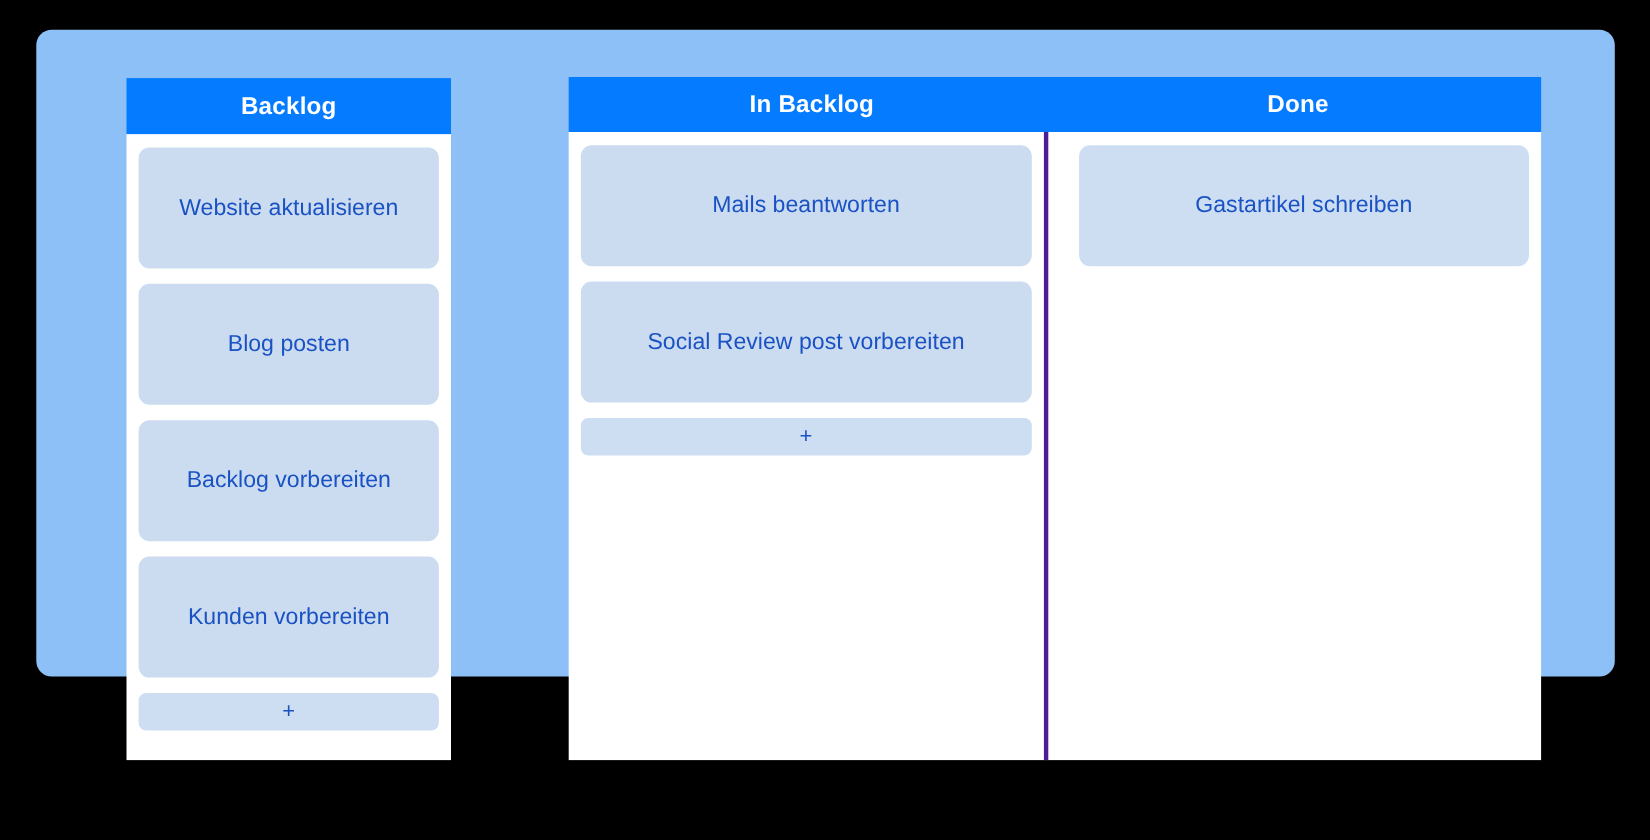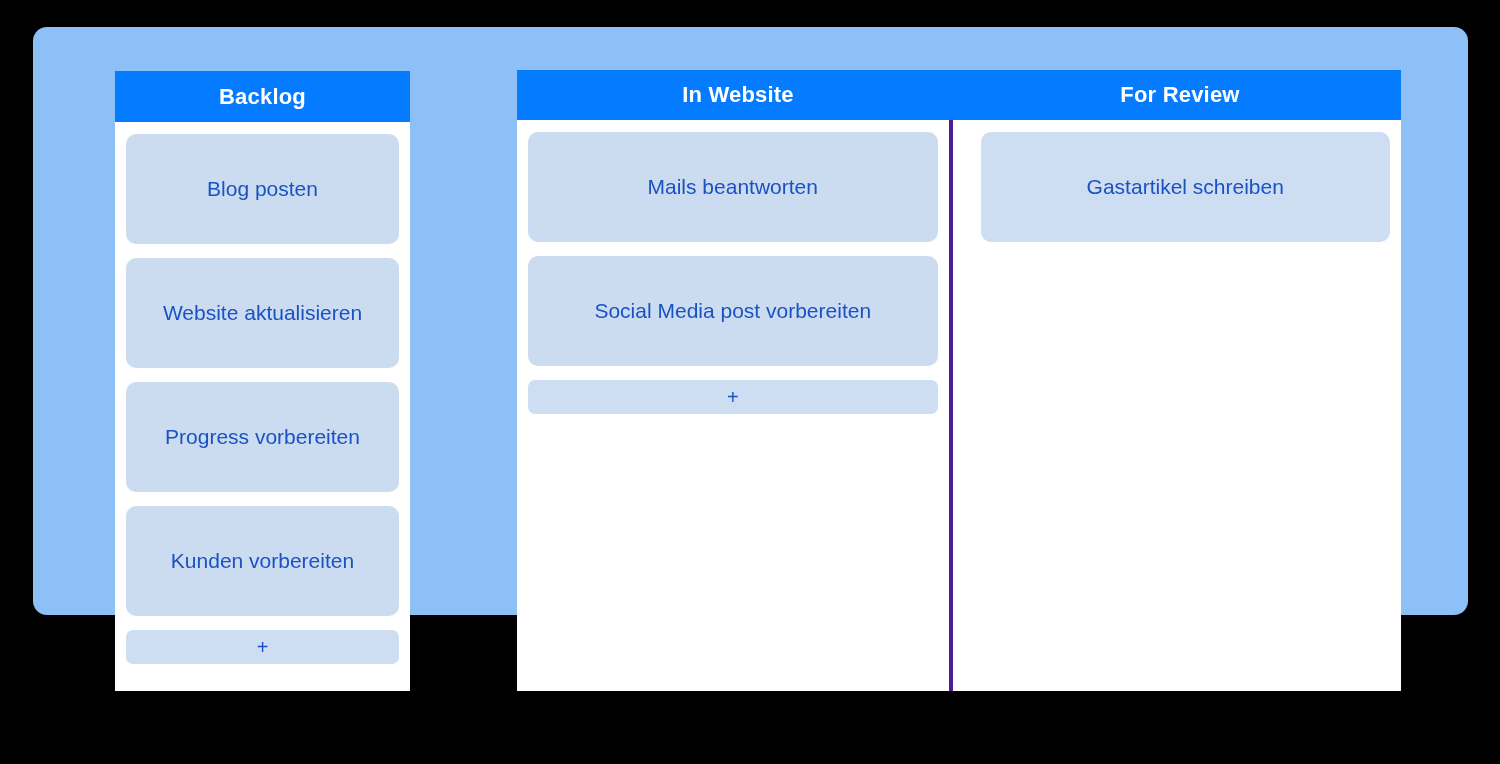--- a/index.html
+++ b/index.html
@@ -137,49 +137,49 @@
 
     <div class="backlog-board">
 
       <div class="board-header-row">
         <div class="col-header">Backlog</div>
       </div>
 
       <div class="board-body">
         <div class="board-column">
 
+          <div class="card">Website aktualisieren</div>
+
           <div class="card">Blog posten</div>
 
-          <div class="card">Website aktualisieren</div>
-
-          <div class="card">Progress vorbereiten</div>
+          <div class="card">Backlog vorbereiten</div>
 
           <div class="card">Kunden vorbereiten</div>
 
           <div class="add-card-button">
             <span>+</span>
           </div>
 
         </div>
       </div>
     </div>
 
     <div class="main-board">
 
       <div class="board-header-row">
-        <div class="col-header">In Website</div>
-        <div class="col-header">For Review</div>
+        <div class="col-header">In Backlog</div>
+        <div class="col-header">Done</div>
       </div>
 
       <div class="board-body">
 
         <div class="board-column">
           <div class="card">Mails beantworten</div>
 
-          <div class="card">Social Media post vorbereiten</div>
+          <div class="card">Social Review post vorbereiten</div>
 
           <div class="add-card-button">
             <span>+</span>
           </div>
         </div>
 
         <div class="board-column">
           <div class="card tint-light">Gastartikel schreiben</div>
         </div>
 

